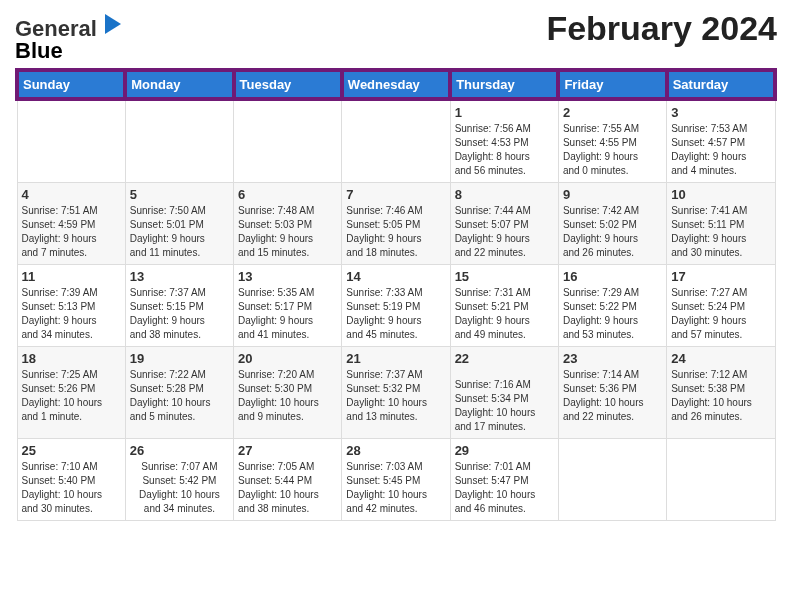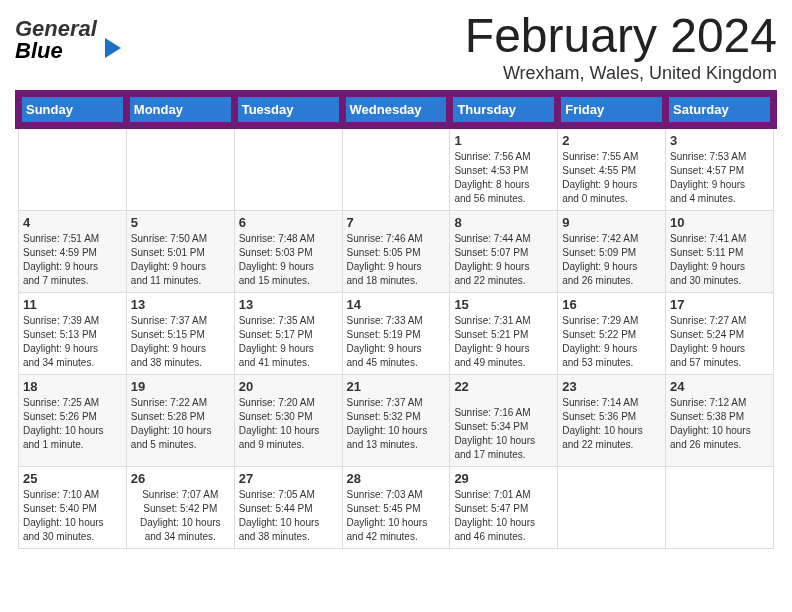--- a/index.html
+++ b/index.html
@@ -26,43 +26,43 @@
       font-size: 22px;
       font-weight: bold;
       color: #333;
       line-height: 1;
     }
     .logo-text span.blue { color: #000000; }
     .title-area {
       text-align: right;
     }
     .title-area h1 {
-      font-size: 48px;
-      font-weight: normal;
+      font-size: 34px;
+      font-weight: bold;
       color: #222;
       line-height: 1.1;
     }
     .title-area h2 {
       font-size: 18px;
       font-weight: normal;
       color: #333;
     }
     table {
       width: 100%;
       border-collapse: collapse;
       table-layout: fixed;
     }
     thead th {
       background: #2b7bd4;
       color: #fff;
       font-size: 13px;
       font-weight: bold;
       padding: 5px 4px;
       text-align: left;
-      border: 7px solid #701a75;
+      border: 4px solid #701a75;
     }
     tbody td {
       vertical-align: top;
       padding: 4px 4px;
       font-size: 10.5px;
       color: #333;
       border: 1px solid #ddd;
       height: 80px;
     }
     tbody tr:nth-child(odd) td {
@@ -81,32 +81,31 @@
       font-size: 10px;
       color: #333;
       line-height: 1.4;
     }
   </style>
 </head>
 <body>
 
 <div class="header-area">
   <div class="logo">
-    <div style="display:flex; align-items:flex-end;font-style:italic;">
+    <div style="display:flex; align-items:flex-start;">
       <span class="logo-text">
         <span>General</span><br><span class="blue">Blue</span>
       </span>
       <svg width="28" height="28" viewBox="0 0 28 28" style="margin-left:2px;margin-top:-8px;">
         <polygon points="6,4 22,14 6,24" fill="#1a73c8"></polygon>
       </svg>
     </div>
   </div>
   <div class="title-area">
     <h1>February 2024</h1>
-    <h2>Wrexham, Wales, United Kingdom</h2>
   </div>
 </div>
 
 <table>
   <thead>
     <tr>
       <th>Sunday</th>
       <th>Monday</th>
       <th>Tuesday</th>
       <th>Wednesday</th>
@@ -175,21 +174,21 @@
         <td>
           <span class="day-num">8</span>
           <div class="day-info" style="white-space: pre-line;">Sunrise: 7:44 AM
 Sunset: 5:07 PM
 Daylight: 9 hours
 and 22 minutes.</div>
         </td>
         <td>
           <span class="day-num">9</span>
           <div class="day-info" style="white-space: pre-line;">Sunrise: 7:42 AM
-Sunset: 5:09 PM
+Sunset: 5:02 PM
 Daylight: 9 hours
 and 26 minutes.</div>
         </td>
         <td>
           <span class="day-num">10</span>
           <div class="day-info" style="white-space: pre-line;">Sunrise: 7:41 AM
 Sunset: 5:11 PM
 Daylight: 9 hours
 and 30 minutes.</div>
         </td>
@@ -204,21 +203,21 @@
         </td>
         <td>
           <span class="day-num">13</span>
           <div class="day-info" style="white-space: pre-line;">Sunrise: 7:37 AM
 Sunset: 5:15 PM
 Daylight: 9 hours
 and 38 minutes.</div>
         </td>
         <td>
           <span class="day-num">13</span>
-          <div class="day-info" style="white-space: pre-line;">Sunrise: 7:35 AM
+          <div class="day-info" style="white-space: pre-line;">Sunrise: 5:35 AM
 Sunset: 5:17 PM
 Daylight: 9 hours
 and 41 minutes.</div>
         </td>
         <td>
           <span class="day-num">14</span>
           <div class="day-info" style="white-space: pre-line;">Sunrise: 7:33 AM
 Sunset: 5:19 PM
 Daylight: 9 hours
 and 45 minutes.</div>

